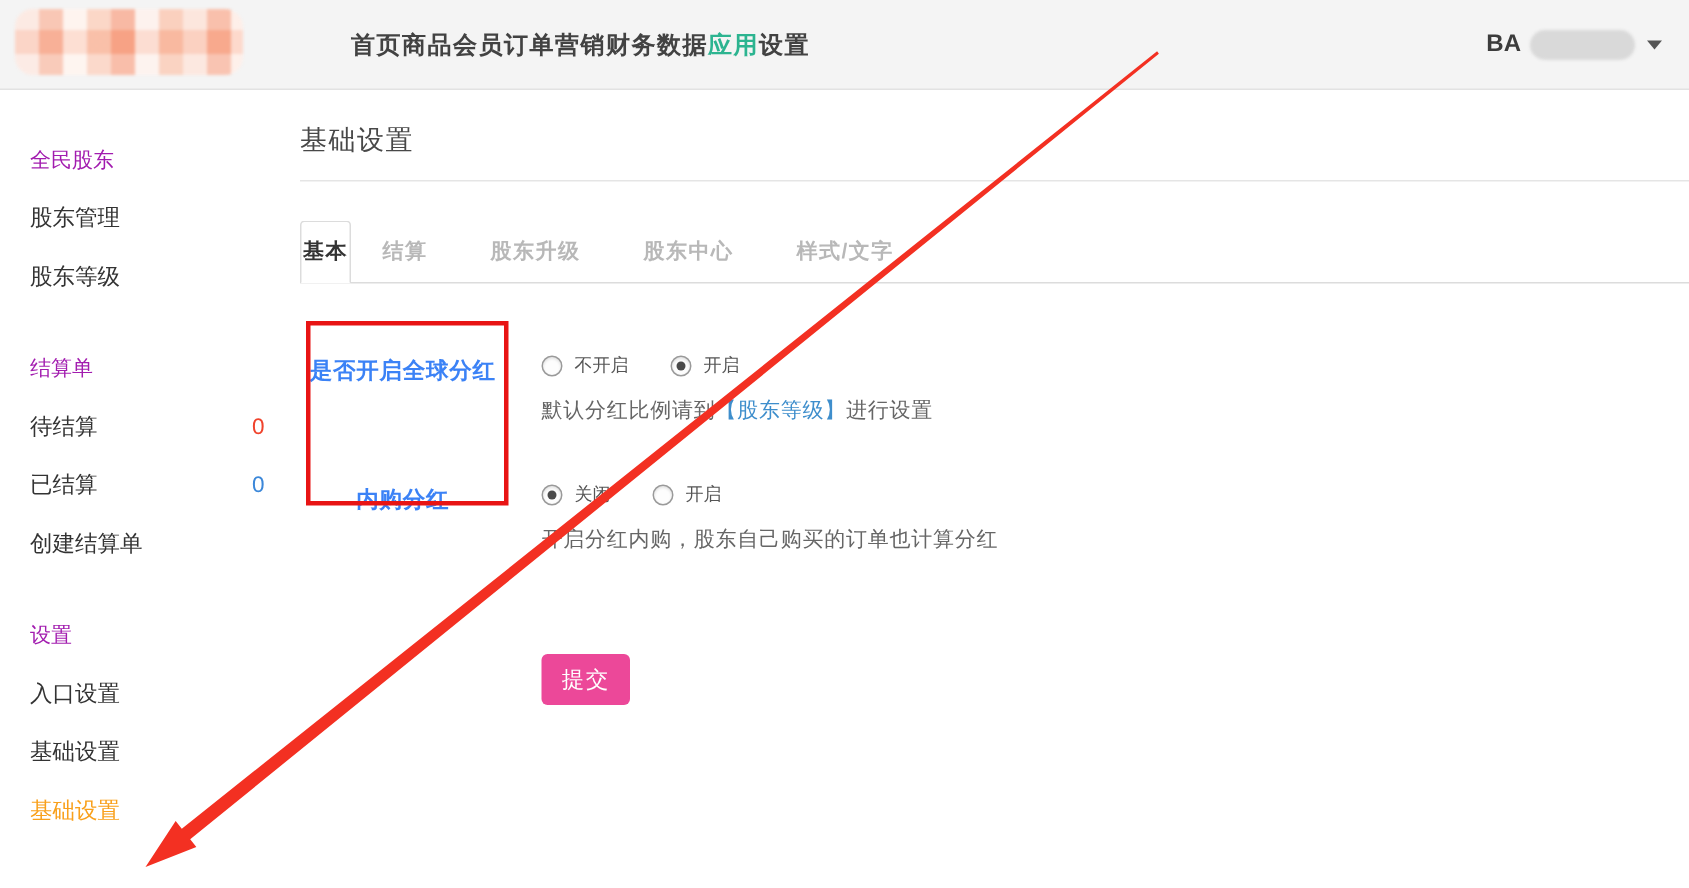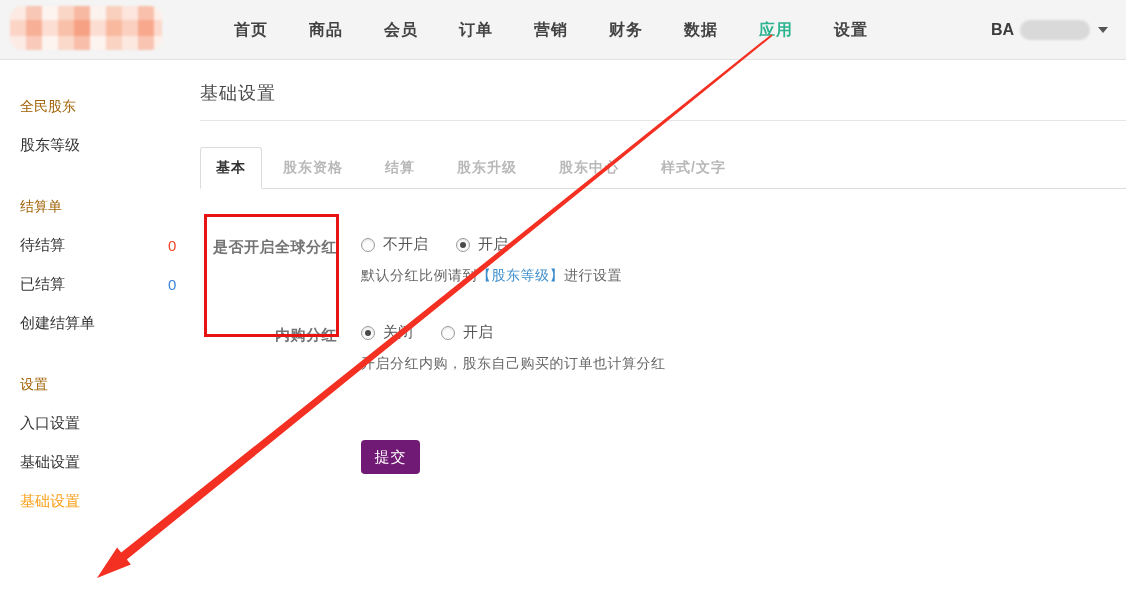--- a/index.html
+++ b/index.html
@@ -17,21 +17,21 @@
   .logo-blur {
     position:absolute; left:10px; top:6px; width:152px; height:44px;
     border-radius:12px;
     background:
       repeating-linear-gradient(0deg, rgba(255,255,255,.30) 0 14px, rgba(250,160,130,.22) 14px 30px, rgba(255,255,255,.25) 30px 44px),
       repeating-linear-gradient(90deg, #fbe3da 0 16px, #f7b49c 16px 32px, #fdf0ea 32px 48px, #f9c9b4 48px 64px, #f6a285 64px 80px, #fceee8 80px 96px, #f8c0a8 96px 112px, #fbded2 112px 128px, #f7ab90 128px 144px, #fde9e1 144px 160px);
     filter:blur(1px);
   }
   .topnav {
     position:absolute; left:234px; top:0; height:60px;
-    display:flex; align-items:center; gap:41px;
+    display:flex; align-items:center; 
   }
   .topnav a {
     font-size:16px; font-weight:bold; color:#424242; text-decoration:none;
     letter-spacing:1px; cursor:pointer;
   }
   .topnav a.active { color:#2cb490; }
   .account {
     position:absolute; right:18px; top:0; height:60px;
     display:flex; align-items:center; gap:6px; cursor:pointer;
   }
@@ -42,21 +42,21 @@
     border-top:6px solid #555; margin-left:2px;
   }
 
   
   .sidebar {
     position:absolute; top:61px; left:0; width:190px; bottom:0;
     padding:26px 0 0 20px; background:#fff;
   }
   .side-header {
     height:39px; display:flex; align-items:center;
-    font-size:14px; color:#a16207;
+    font-size:14px; color:#a21caf;
   }
   .side-header.gap { margin-top:22px; }
   .side-item {
     height:39px; display:flex; align-items:center;
     font-size:15px; color:#333; cursor:pointer; position:relative;
   }
   .side-item.active { color:#f9a01b; }
   .side-count { position:absolute; left:148px; font-size:15px; }
   .c-dark { color:#333; }
   .c-red  { color:#f0432c; }
@@ -71,48 +71,48 @@
     margin-top:26px; height:42px; display:flex; align-items:stretch;
     border-bottom:1px solid #dcdcdc;
   }
   .tab {
     display:flex; align-items:center; padding:0 21px;
     font-size:14px; font-weight:bold; color:#b8b8b8; cursor:pointer; letter-spacing:1px;
   }
   .tab.active {
     color:#333; background:#fff;
     border:1px solid #dcdcdc; border-bottom:1px solid #fff;
-    border-radius:3px 3px 0 0; margin-bottom:-1px; padding:0 15px;
+    border-radius:3px 3px 0 0; margin-bottom:-1px; padding:0 1px;
   }
 
   .form { margin-top:46px; }
   .form-row { display:flex; margin-bottom:30px; }
   .form-label {
-    width:137px; text-align:right; font-size:15px; font-weight:bold;
-    color:#737373; padding-top:3px; letter-spacing:.5px;
+    width:137px; text-align:center; font-size:15px; font-weight:bold;
+    color:#3b82f6; padding-top:3px; letter-spacing:.5px;
   }
   .form-ctrl { margin-left:24px; }
   .radio-line { display:flex; align-items:center; }
   .radio-group { display:flex; align-items:center; margin-right:28px; cursor:pointer; }
   .radio {
     width:14px; height:14px; border-radius:50%;
     border:1px solid #9a9a9a; background:#fdfdfd; position:relative; margin-right:8px;
     box-shadow:inset 0 1px 2px rgba(0,0,0,.12);
   }
   .radio.checked::after {
     content:""; position:absolute; left:3px; top:3px; width:6px; height:6px;
     border-radius:50%; background:#4a4a4a;
   }
-  .radio-label { font-size:15px; color:#555; }
+  .radio-label { font-size:12px; color:#555; }
   .help { margin-top:13px; font-size:14px; color:#666; letter-spacing:.5px; }
   .help a { color:#3e8ecc; text-decoration:none; cursor:pointer; }
 
   .submit-btn {
     margin-top:37px; margin-left:161px;
-    width:59px; height:34px; background:#701a75; color:#fff;
+    width:59px; height:34px; background:#ec4899; color:#fff;
     border:none; border-radius:4px; font-size:15px; cursor:pointer;
     font-family:inherit; letter-spacing:1px;
   }
 
   
   .annot { position:absolute; left:0; top:0; width:1126px; height:592px; pointer-events:none; z-index:50; }
 </style>
 </head>
 <body>
 
@@ -132,20 +132,23 @@
   <div class="account">
     <span class="acct-prefix">BA</span>
     <span class="acct-blur"></span>
     <span class="caret"></span>
   </div>
 </header>
 
 <aside class="sidebar">
   <div class="side-header">全民股东</div>
   <div class="side-item">
+    <span>股东管理</span>
+  </div>
+  <div class="side-item">
     <span>股东等级</span>
   </div>
 
   <div class="side-header gap">结算单</div>
   <div class="side-item">
     <span>待结算</span>
     <span class="side-count c-red">0</span>
   </div>
   <div class="side-item">
     <span>已结算</span>
@@ -166,21 +169,20 @@
     <span>基础设置</span>
   </div>
 </aside>
 
 <main class="content">
   <h1 class="page-title">基础设置</h1>
   <hr class="title-rule">
 
   <div class="tabs">
     <div class="tab active">基本</div>
-    <div class="tab">股东资格</div>
     <div class="tab">结算</div>
     <div class="tab">股东升级</div>
     <div class="tab">股东中心</div>
     <div class="tab">样式/文字</div>
   </div>
 
   <div class="form">
 
     <div class="form-row">
       <div class="form-label">是否开启全球分红</div>

